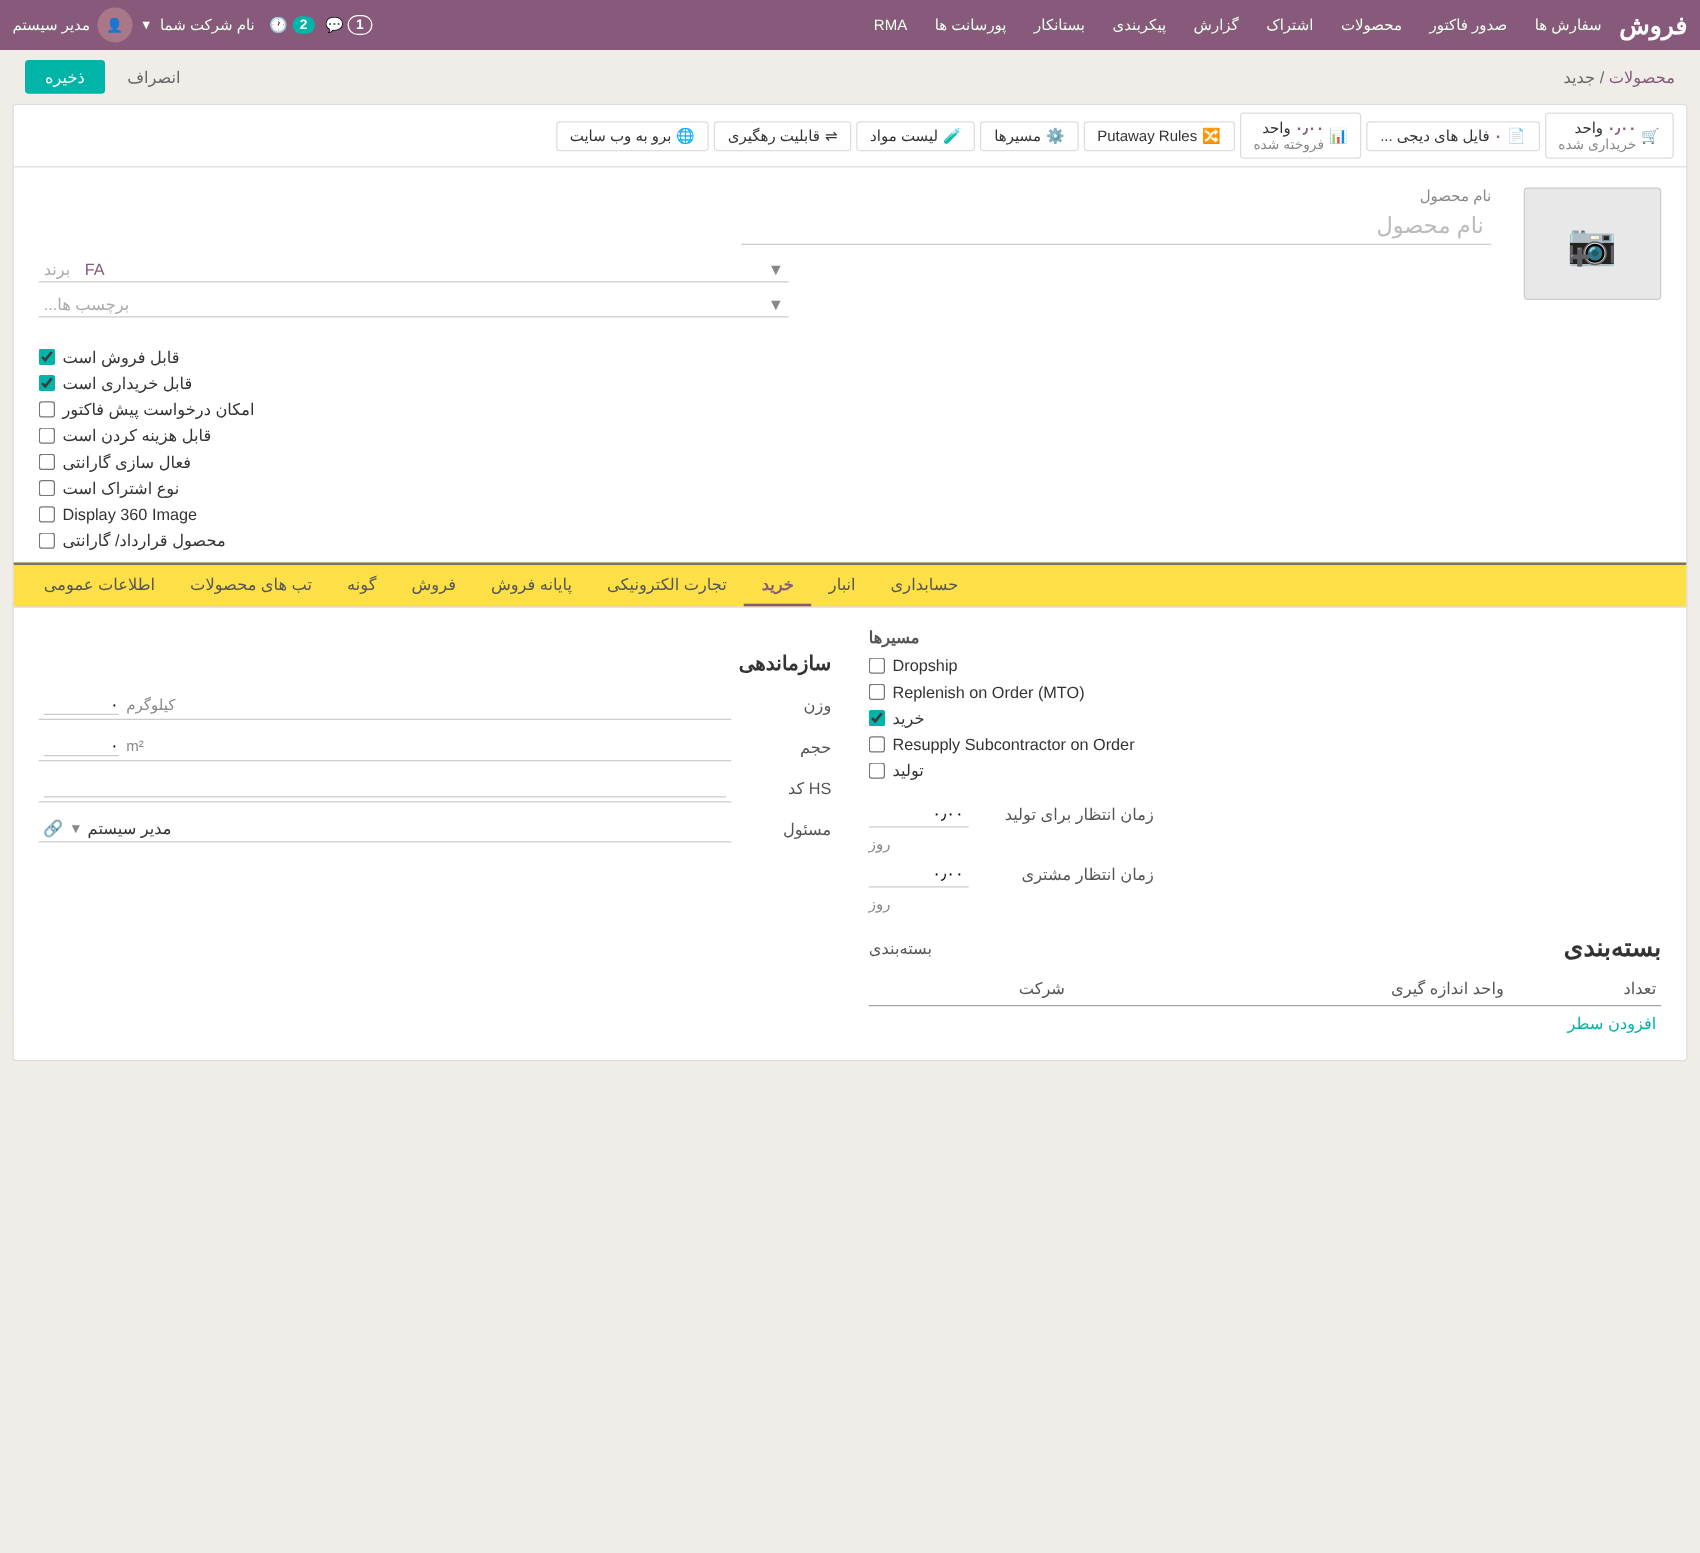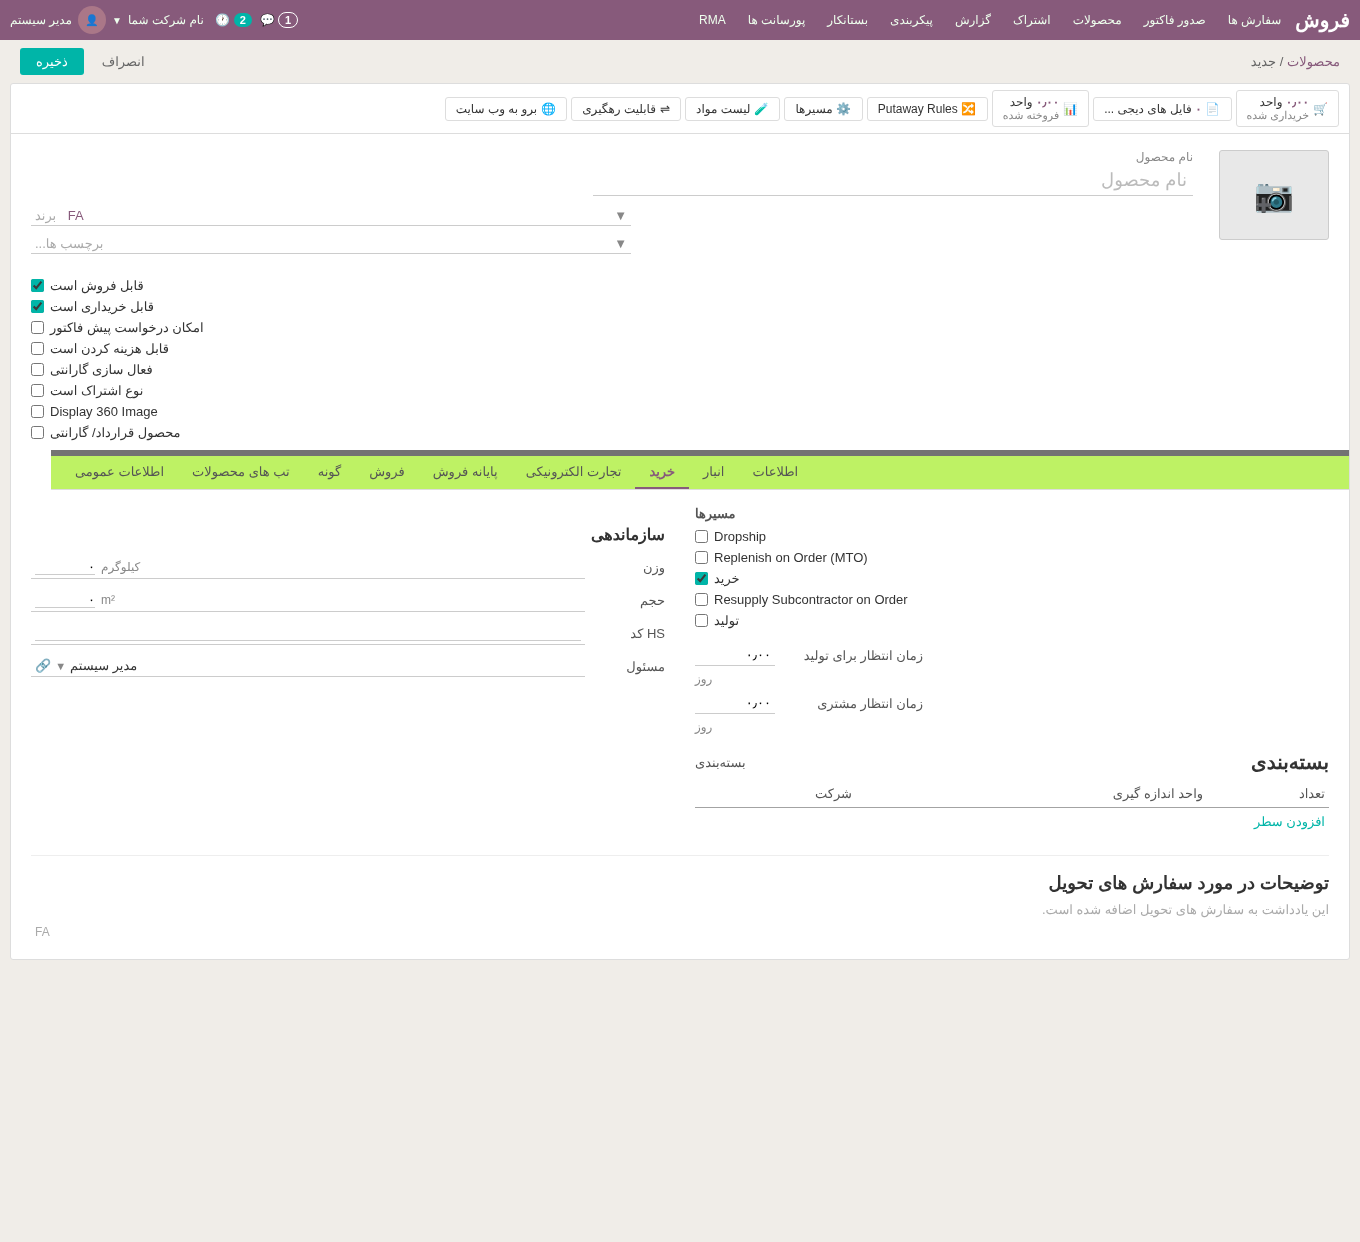--- a/index.html
+++ b/index.html
@@ -197,28 +197,27 @@
       align-items: center;
       gap: 6px;
       justify-content: flex-end;
     }
     .checkbox-row label { font-size: 13px; cursor: pointer; }
     .checkbox-row input[type=checkbox] { cursor: pointer; }
     .checkbox-checked { accent-color: #00b5a8; }
 
     
     .tabs-bar {
-      border-top: 6px solid #737373;
+      border-top: 2px solid #737373;
       border-bottom: 1px solid #ddd;
       display: flex;
       flex-direction: row-reverse;
       padding: 0 10px;
-      background: #bef264;
+      background: #fde047;
       flex-wrap: wrap;
-      margin-left: 40px;
     }
     .tab {
       padding: 8px 14px;
       cursor: pointer;
       font-size: 13px;
       color: #555;
       border-bottom: 2px solid transparent;
       white-space: nowrap;
     }
     .tab.active {
@@ -524,21 +523,21 @@
 
   <div class="tabs-bar">
     <div class="tab">اطلاعات عمومی</div>
     <div class="tab">تب های محصولات</div>
     <div class="tab">گونه</div>
     <div class="tab">فروش</div>
     <div class="tab">پایانه فروش</div>
     <div class="tab">تجارت الکترونیکی</div>
     <div class="tab active">خرید</div>
     <div class="tab">انبار</div>
-    <div class="tab">اطلاعات</div>
+    <div class="tab">حسابداری</div>
   </div>
 
   <div class="tab-content">
     <div class="two-col">
 
       <div class="col-right">
 
         <div class="ops-section">
           <div style="display:flex; align-items:center; justify-content:flex-end; margin-bottom:8px;">
             <span style="font-size:13px; color:#555; font-weight:bold;">مسیرها</span>
@@ -637,20 +636,15 @@
           <span class="org-label">مسئول</span>
           <div class="org-value" style="display:flex; align-items:center; justify-content:flex-end; gap:4px;">
             <span style="font-size:13px;">مدیر سیستم</span>
             <span style="color:#888; font-size:11px;">▼</span>
             <span style="color:#875a7b; cursor:pointer;">🔗</span>
           </div>
         </div>
       </div>
     </div>
 
-    <div class="notes-section">
-      <div class="notes-title">توضیحات در مورد سفارش های تحویل</div>
-      <div class="notes-placeholder">این یادداشت به سفارش های تحویل اضافه شده است.</div>
-      <div class="fa-label" style="text-align:left; margin-top:4px;">FA</div>
-    </div>
   </div>
 
 </div>
 
 </body></html>

